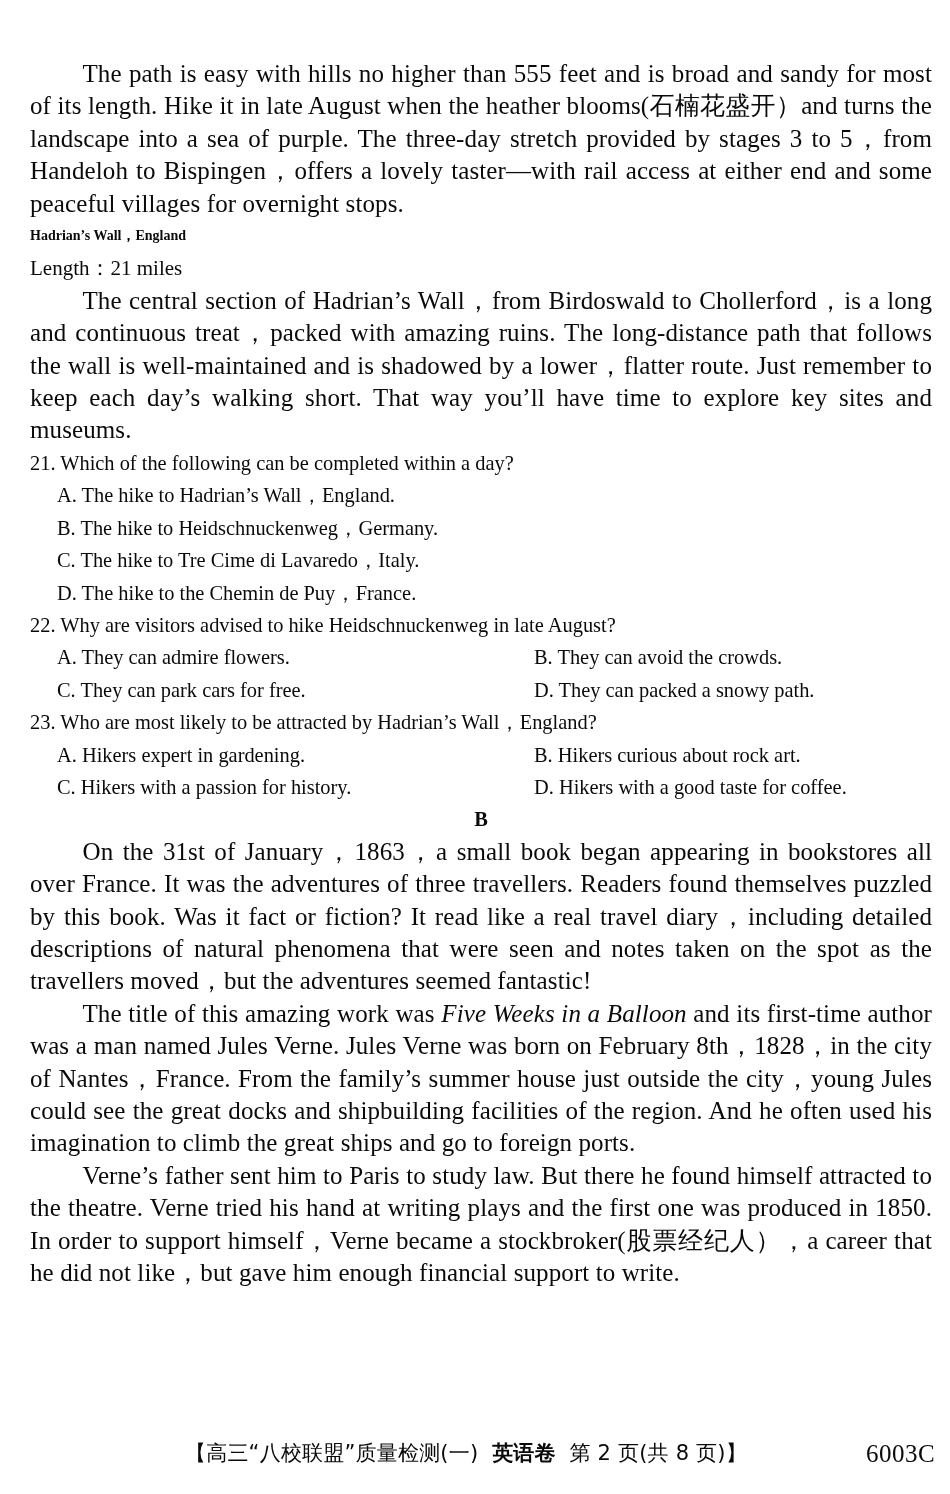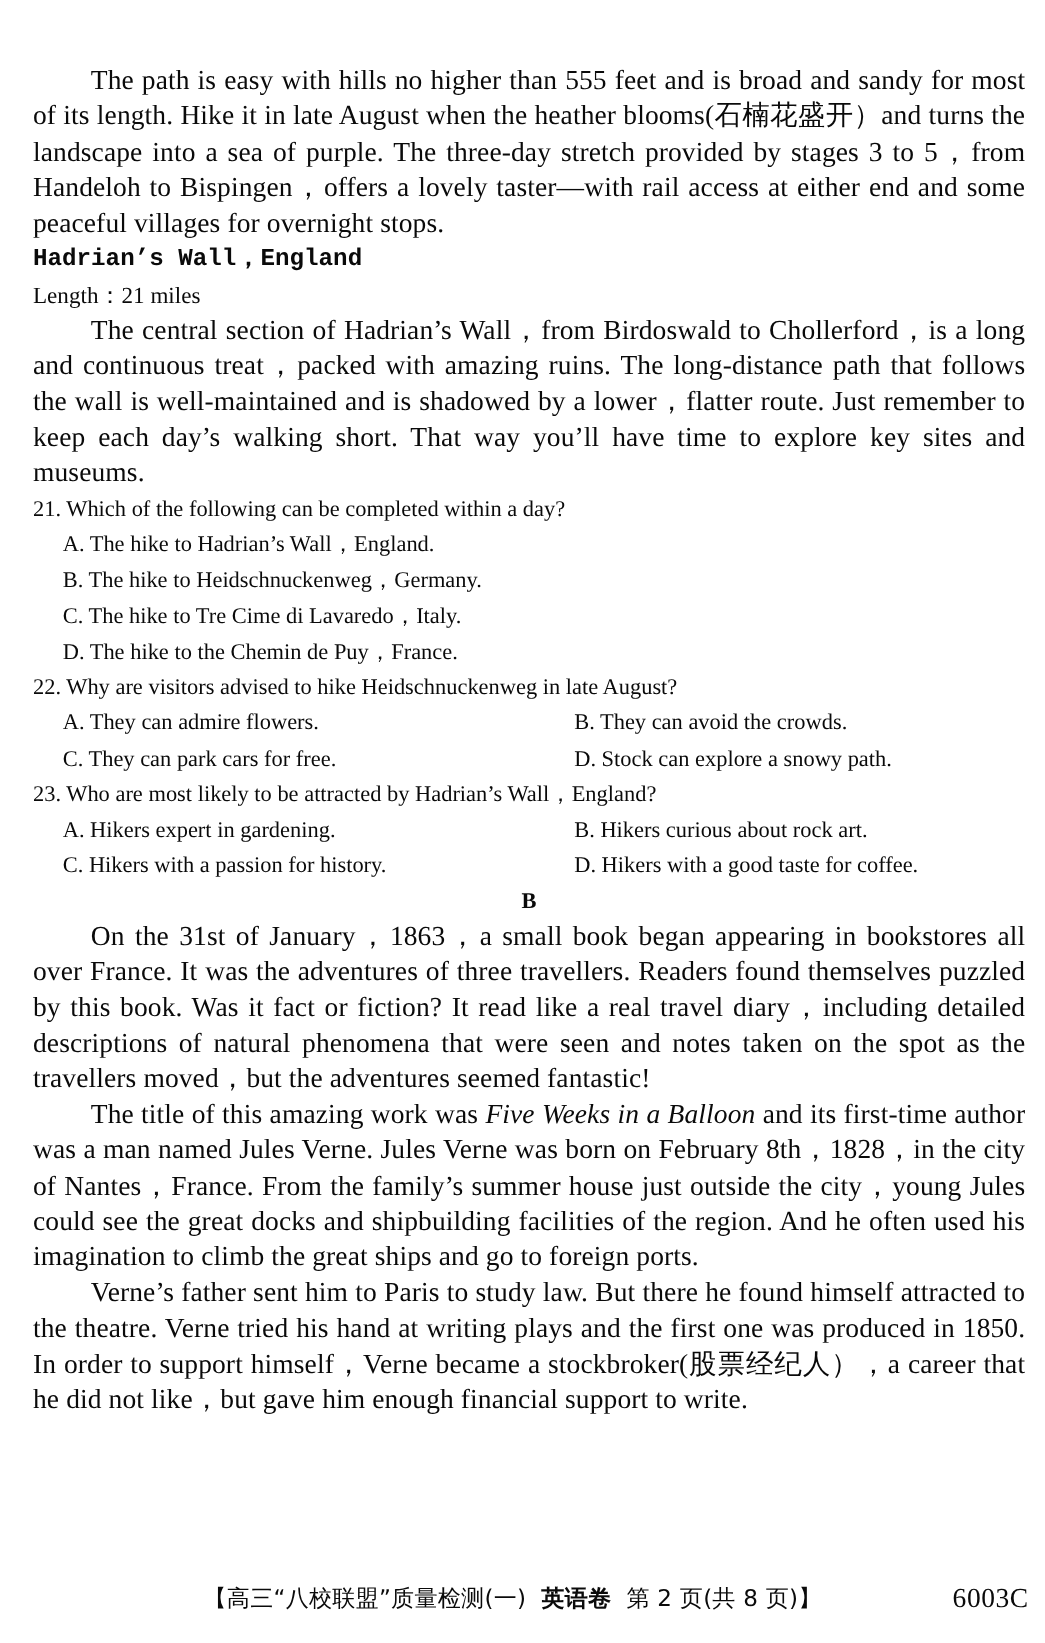--- a/index.html
+++ b/index.html
@@ -27,25 +27,24 @@
     text-align: justify;
     text-align-last: left;
     text-justify: inter-word;
     margin: 0;
     letter-spacing: 0.1px;
   }
   .para.indent {
     text-indent: 2.1em;
   }
   .sub-head {
-    font-size: 22px;
+    font-size: 14px;
     line-height: 32.4px;
     font-weight: bold;
     margin: 0;
-    font-family: Liberation Mono, monospace;
   }
   .line {
     font-size: 21px;
     line-height: 32.4px;
     margin: 0;
     white-space: nowrap;
   }
   .q-stem {
     font-size: 20.4px;
     line-height: 32.4px;
@@ -58,20 +57,21 @@
     margin: 0;
     padding-left: 27px;
     white-space: nowrap;
   }
   .opt-row {
     font-size: 20.4px;
     line-height: 32.4px;
     margin: 0;
     padding-left: 27px;
     display: flex;
+    gap: 12px;
   }
   .opt-col-a {
     width: 465px;
     flex: 0 0 465px;
     white-space: nowrap;
   }
   .opt-col-b {
     white-space: nowrap;
   }
   .section-letter {
@@ -135,21 +135,21 @@
   <p class="opt-full">C. The hike to Tre Cime di Lavaredo，Italy.</p>
   <p class="opt-full">D. The hike to the Chemin de Puy，France.</p>
 
   <p class="q-stem">22. Why are visitors advised to hike Heidschnuckenweg in late August?</p>
   <div class="opt-row">
     <span class="opt-col-a">A. They can admire flowers.</span>
     <span class="opt-col-b">B. They can avoid the crowds.</span>
   </div>
   <div class="opt-row">
     <span class="opt-col-a">C. They can park cars for free.</span>
-    <span class="opt-col-b">D. Stock can explore a snowy path.</span>
+    <span class="opt-col-b">D. They can packed a snowy path.</span>
   </div>
 
   <p class="q-stem">23. Who are most likely to be attracted by Hadrian’s Wall，England?</p>
   <div class="opt-row">
     <span class="opt-col-a">A. Hikers expert in gardening.</span>
     <span class="opt-col-b">B. Hikers curious about rock art.</span>
   </div>
   <div class="opt-row">
     <span class="opt-col-a">C. Hikers with a passion for history.</span>
     <span class="opt-col-b">D. Hikers with a good taste for coffee.</span>

